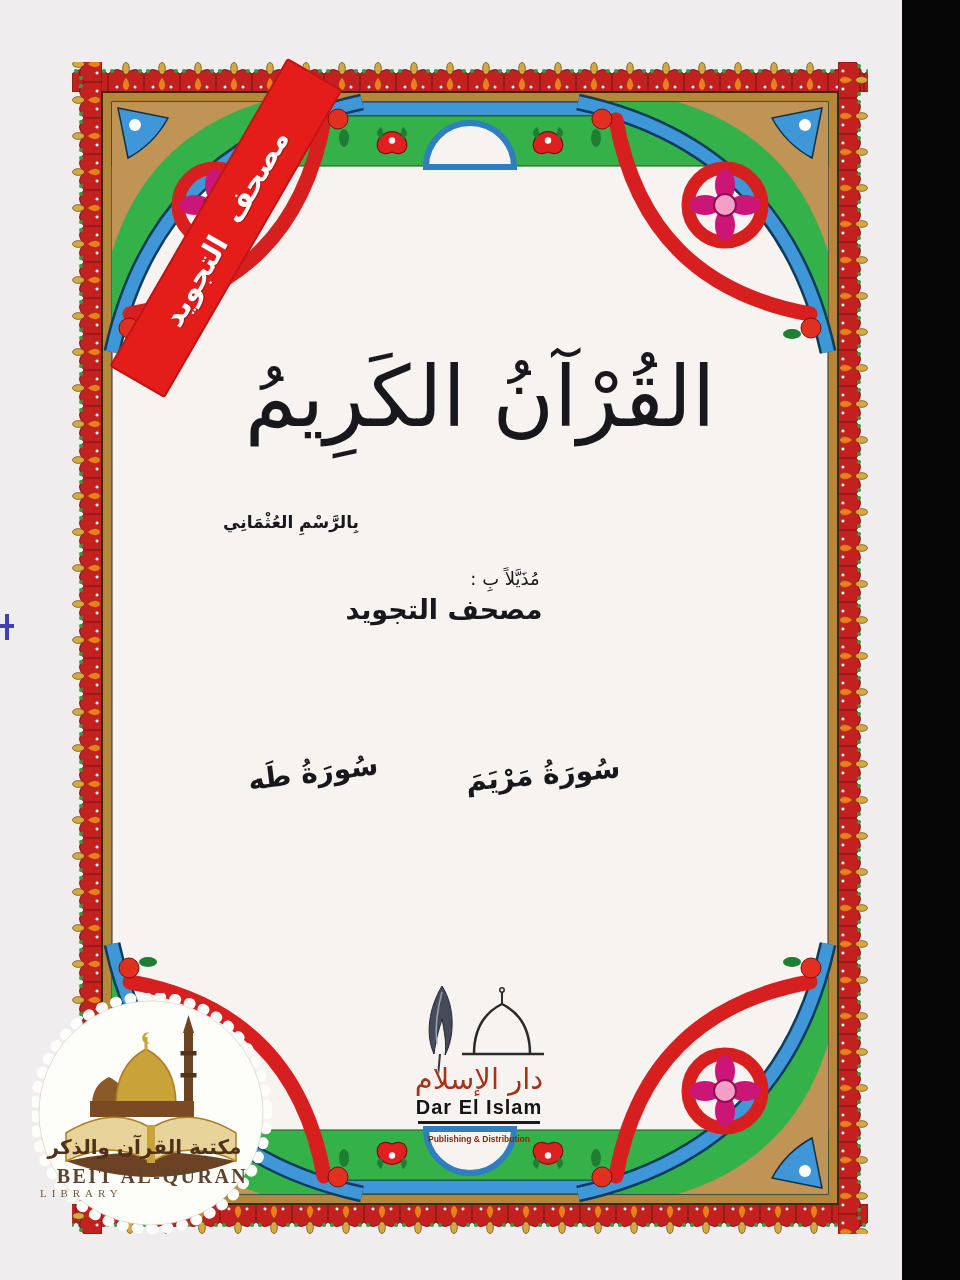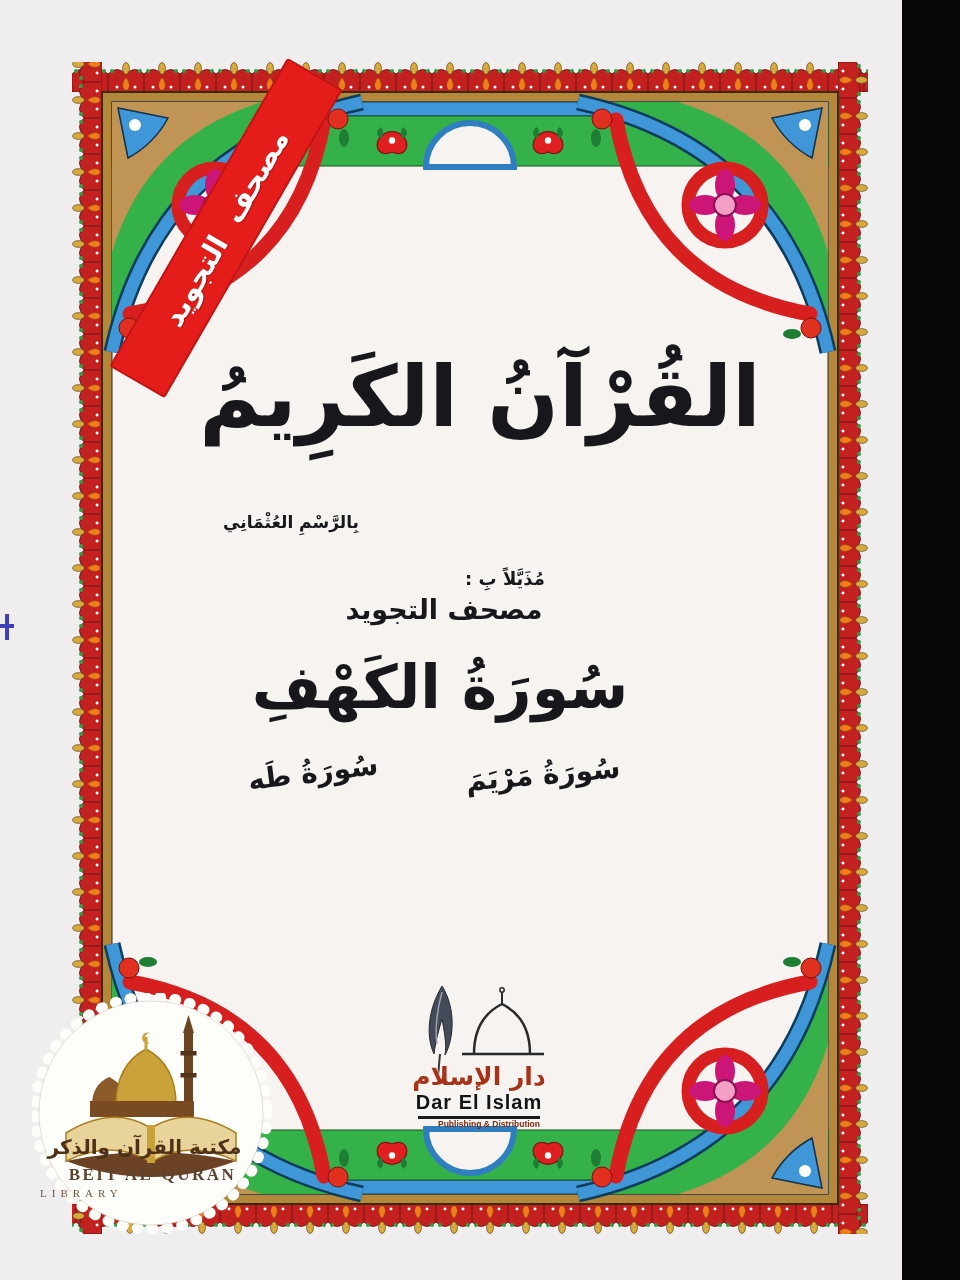--- a/index.html
+++ b/index.html
@@ -12,43 +12,43 @@
   .frame svg{display:block;width:100%;height:100%;}
   
   .banner{position:absolute;left:48px;top:196px;width:356px;height:64px;
           background:#e41d1b;border-radius:3px;transform:rotate(-60deg);
           display:flex;align-items:center;justify-content:center;z-index:6;
           box-shadow:0 0 0 2px rgba(120,10,10,.35) inset;}
   .banner span{color:#ffffff;font-weight:bold;font-size:29px;direction:rtl;word-spacing:10px;
                text-shadow:0 1px 1px rgba(90,0,0,.5);}
   
   .txt{position:absolute;text-align:center;color:#17171c;direction:rtl;z-index:4;white-space:nowrap;}
-  .t-title{left:180px;top:348px;width:600px;font-size:84px;font-weight:bold;letter-spacing:0;}
+  .t-title{left:180px;top:348px;width:600px;font-size:84px;font-weight:normal;letter-spacing:0;}
   .t-script{left:181px;top:512px;width:220px;font-size:17px;font-weight:bold;}
   .t-narr{left:253px;top:528px;width:400px;font-size:22px;font-weight:bold;}
-  .t-app-label{left:405px;top:568px;width:200px;font-size:18px;font-weight:bold;}
+  .t-app-label{left:405px;top:568px;width:200px;font-size:18px;font-weight:normal;}
   .t-app-value{left:344px;top:594px;width:200px;font-size:27px;font-weight:bold;}
   .t-surah-main{left:190px;top:652px;width:500px;font-size:60px;font-weight:bold;}
   .t-surah-right{left:443px;top:758px;width:200px;font-size:28px;font-weight:bold;transform:rotate(-5deg);}
   .t-surah-left{left:213px;top:756px;width:200px;font-size:28px;font-weight:bold;transform:rotate(-7deg);}
   
   .publisher{position:absolute;left:404px;top:984px;width:150px;height:158px;z-index:5;text-align:center;}
   .publisher svg{display:block;margin:0 auto;}
-  .pub-ar{font-size:25px;font-weight:bold;color:#a93117;direction:rtl;margin-top:-26px;
+  .pub-ar{font-size:29px;font-weight:normal;color:#a93117;direction:rtl;margin-top:-26px;
           text-shadow:0 0 1px #fff,0 0 2px #fff;}
   .pub-en{font-size:20px;font-weight:bold;color:#141414;letter-spacing:1px;margin-top:0;
           font-family:"Liberation Sans",sans-serif;text-shadow:0 0 1px #fff;}
   .pub-tag{font-size:8.5px;font-weight:bold;color:#7e2a10;border-top:3px solid #1a1a1a;
-           width:122px;margin:2px auto 0;padding-top:0;font-family:"Liberation Sans",sans-serif;text-align:right;}
+           width:122px;margin:2px auto 0;padding-top:10px;font-family:"Liberation Sans",sans-serif;}
   
   .stamp{position:absolute;left:32px;top:993px;width:240px;height:245px;z-index:7;}
   .stamp svg{position:absolute;left:0;top:0;}
   .stamp-ar{position:absolute;left:0;top:142px;width:225px;text-align:center;font-size:20px;
             font-weight:bold;color:#4f3118;direction:rtl;}
-  .stamp-en{position:absolute;left:8px;top:172px;width:225px;text-align:center;font-size:17px;
+  .stamp-en{position:absolute;left:8px;top:172px;width:225px;text-align:center;font-size:20px;
             letter-spacing:2.5px;color:#5d4431;font-family:"Liberation Serif",serif;font-weight:600;}
   .stamp-sub{position:absolute;left:8px;top:194px;width:225px;font-size:11px;
              letter-spacing:5px;color:#6e5943;font-family:"Liberation Serif",serif;}
   
   .artifact{position:absolute;left:0;top:614px;width:14px;height:34px;z-index:2;}
   .artifact i{position:absolute;background:#4040b8;display:block;}
   .artifact i.v{left:5px;top:0;width:4px;height:26px;}
   .artifact i.h{left:0;top:10px;width:14px;height:4px;}
 </style>
 </head>
@@ -137,21 +137,20 @@
   </div>
 
   <div class="banner">
     <span>مصحف التجويد</span>
   </div>
 
   <div class="txt t-title">القُرْآنُ الكَرِيمُ</div>
   <div class="txt t-script">بِالرَّسْمِ العُثْمَانِي</div>
   <div class="txt t-app-label">مُذَيَّلاً بِ :</div>
   <div class="txt t-app-value">مصحف التجويد</div>
-  <div class="txt t-surah-main">سُورَةُ الكَهْفِ</div>
   <div class="txt t-surah-right">سُورَةُ مَرْيَمَ</div>
   <div class="txt t-surah-left">سُورَةُ طَه</div>
 
   <div class="publisher">
     <svg width="150" height="104" viewBox="0 0 150 104">
       <path d="M38,2 C25,24 21,50 30,70 C32,54 36,42 38,35 C40,46 43,60 41,71 C50,55 52,24 38,2 Z" fill="#454b58" stroke="#23262e" stroke-width="1"></path>
       <path d="M36,70 L34,92" stroke="#33363e" stroke-width="2" fill="none"></path>
       <path d="M38,8 C33,26 31,44 33,60" stroke="#9aa2b2" stroke-width="1.5" fill="none"></path>
       <path d="M70,70 Q70,34 98,20 Q126,34 126,70" fill="none" stroke="#2a2a2a" stroke-width="2.5"></path>
       <path d="M98,20 L98,8" stroke="#2a2a2a" stroke-width="2"></path>

